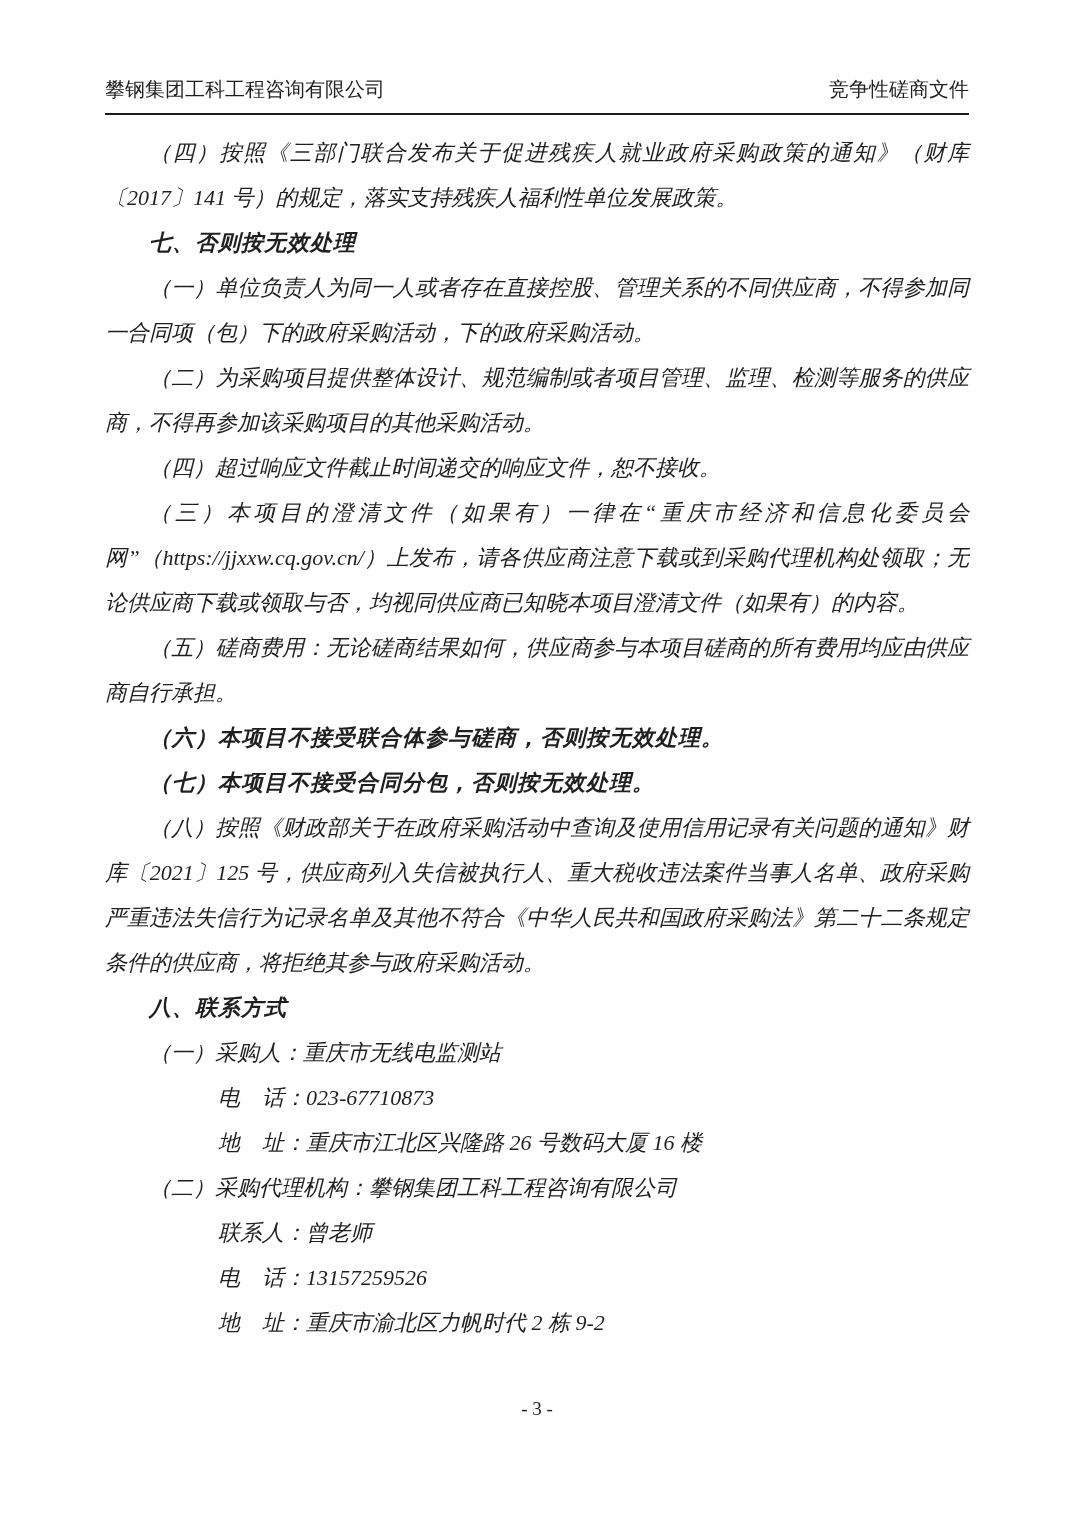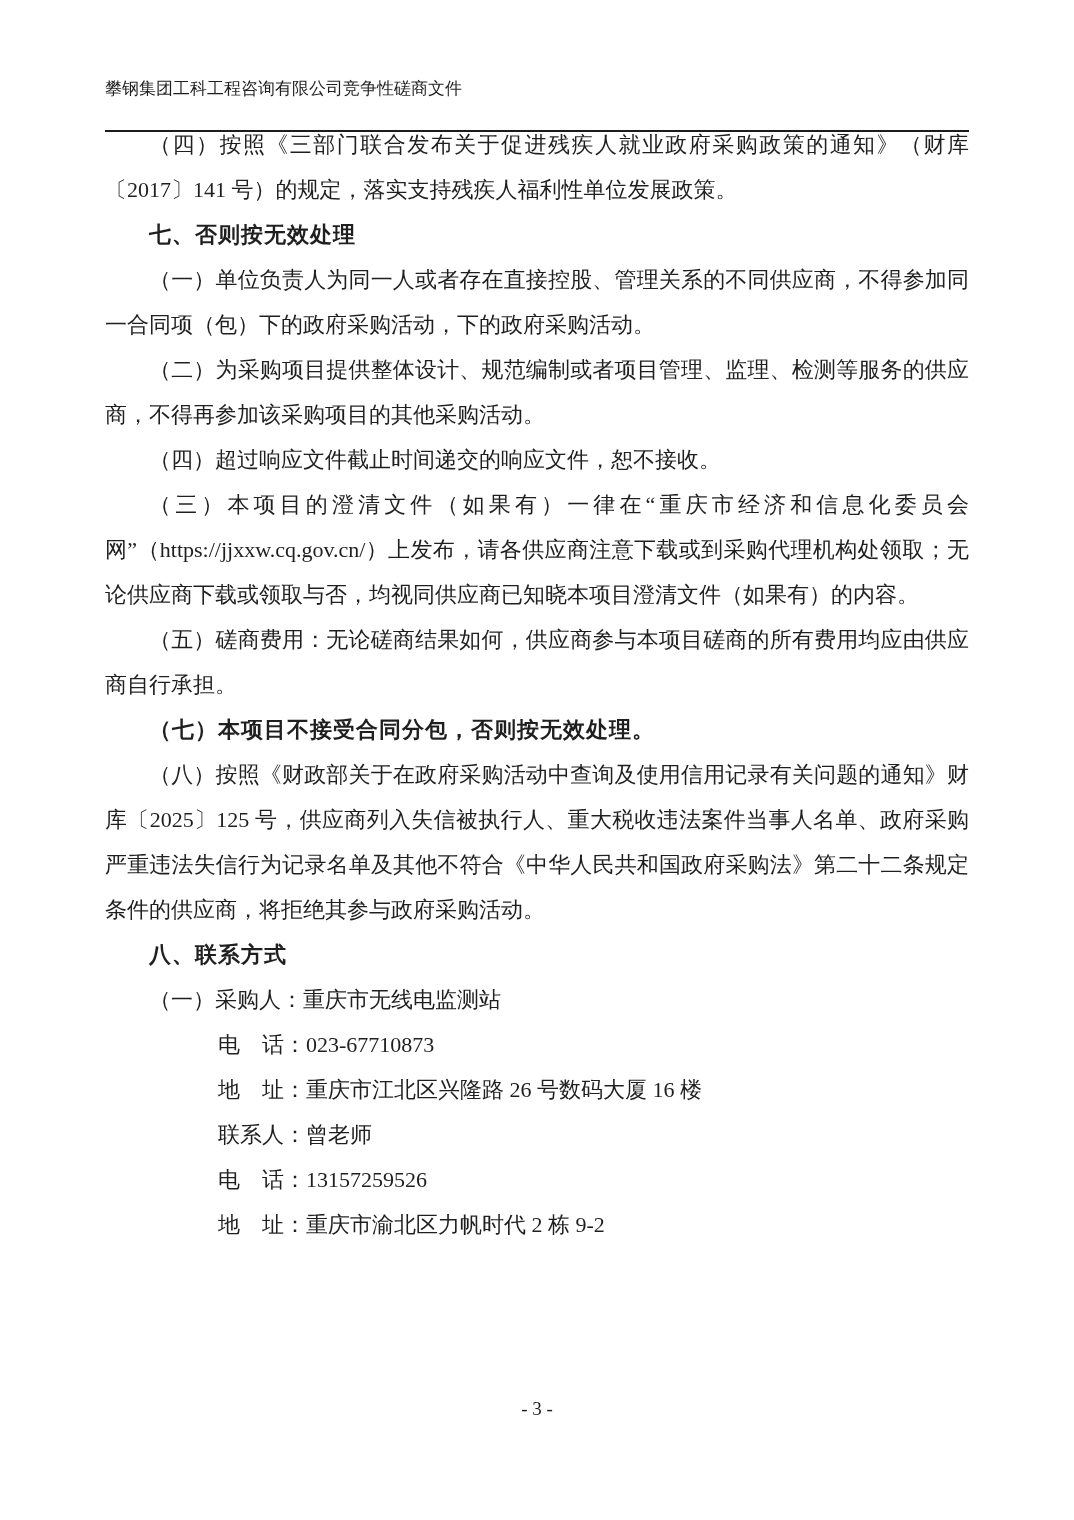--- a/index.html
+++ b/index.html
@@ -16,34 +16,36 @@
     color: #1f1f1f;
     font-family: "Liberation Serif", "DejaVu Serif", serif;
     overflow: hidden;
   }
   .header {
     position: absolute;
     left: 105px;
     right: 105px;
     top: 76px;
     display: flex;
+    justify-content: space-between;
     align-items: flex-end;
-    font-size: 17px;
+    font-size: 20px;
     line-height: 26px;
     border-bottom: 2px solid #1c1c1c;
-    padding-bottom: 28px;
+    padding-bottom: 11px;
   }
   .content {
     position: absolute;
     left: 105px;
     right: 105px;
-    top: 122px;
+    top: 130px;
     font-size: 22px;
     line-height: 45px;
     text-align: justify;
+    font-style: italic;
   }
   .content p {
     margin: 0;
     padding: 0;
   }
   .para {
     text-indent: 2em;
   }
   .heading, .bold {
     text-indent: 2em;
@@ -77,26 +79,28 @@
   </div>
 
   <div class="content">
     <p class="para">（四）按照《三部门联合发布关于促进残疾人就业政府采购政策的通知》（财库〔2017〕141 号）的规定，落实支持残疾人福利性单位发展政策。</p>
     <p class="heading">七、否则按无效处理</p>
     <p class="para">（一）单位负责人为同一人或者存在直接控股、管理关系的不同供应商，不得参加同一合同项（包）下的政府采购活动，下的政府采购活动。</p>
     <p class="para">（二）为采购项目提供整体设计、规范编制或者项目管理、监理、检测等服务的供应商，不得再参加该采购项目的其他采购活动。</p>
     <p class="para">（四）超过响应文件截止时间递交的响应文件，恕不接收。</p>
     <p class="para">（三）本项目的澄清文件（如果有）一律在“重庆市经济和信息化委员会网”（https://jjxxw.cq.gov.cn/）上发布，请各供应商注意下载或到采购代理机构处领取；无论供应商下载或领取与否，均视同供应商已知晓本项目澄清文件（如果有）的内容。</p>
     <p class="para">（五）磋商费用：无论磋商结果如何，供应商参与本项目磋商的所有费用均应由供应商自行承担。</p>
+    <p class="bold">（六）本项目不接受联合体参与磋商，否则按无效处理。</p>
     <p class="bold">（七）本项目不接受合同分包，否则按无效处理。</p>
-    <p class="para">（八）按照《财政部关于在政府采购活动中查询及使用信用记录有关问题的通知》财库〔2025〕125 号，供应商列入失信被执行人、重大税收违法案件当事人名单、政府采购严重违法失信行为记录名单及其他不符合《中华人民共和国政府采购法》第二十二条规定条件的供应商，将拒绝其参与政府采购活动。</p>
+    <p class="para">（八）按照《财政部关于在政府采购活动中查询及使用信用记录有关问题的通知》财库〔2021〕125 号，供应商列入失信被执行人、重大税收违法案件当事人名单、政府采购严重违法失信行为记录名单及其他不符合《中华人民共和国政府采购法》第二十二条规定条件的供应商，将拒绝其参与政府采购活动。</p>
     <p class="heading">八、联系方式</p>
     <p class="para">（一）采购人：重庆市无线电监测站</p>
     <p class="para sub">电　话：023-67710873</p>
     <p class="para sub">地　址：重庆市江北区兴隆路 26 号数码大厦 16 楼</p>
+    <p class="para">（二）采购代理机构：攀钢集团工科工程咨询有限公司</p>
     <p class="para sub">联系人：曾老师</p>
     <p class="para sub">电　话：13157259526</p>
     <p class="para sub">地　址：重庆市渝北区力帆时代 2 栋 9-2</p>
   </div>
 
   <div class="footer">
     <span>- 3 -</span>
   </div>
 
 </div>

